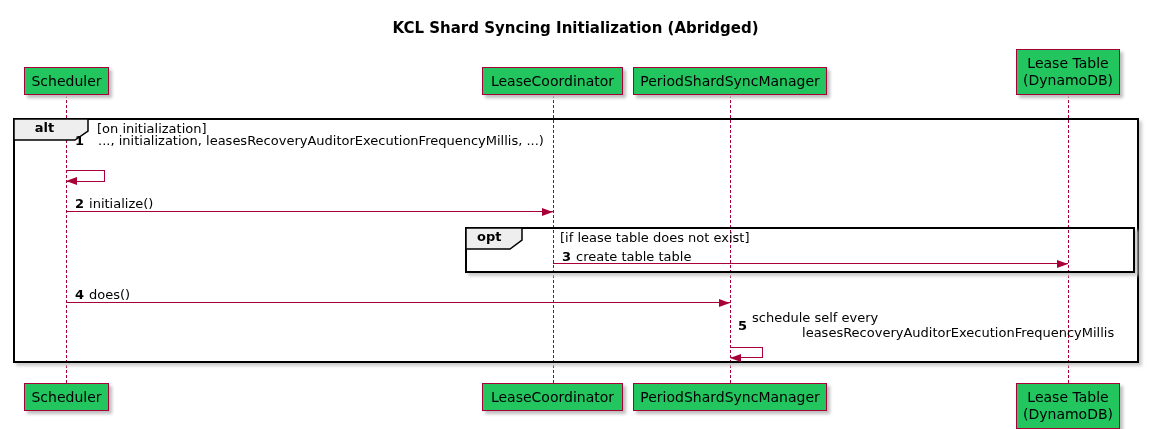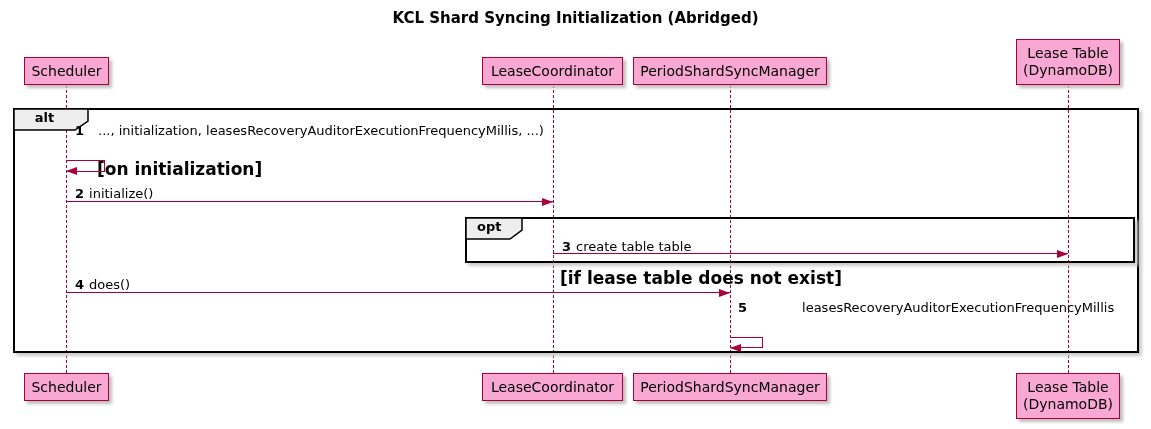--- a/index.html
+++ b/index.html
@@ -1,38 +1,38 @@
 <!DOCTYPE html>
 <html><head>
 <meta charset="utf-8">
 <style>
   * { margin:0; padding:0; box-sizing:border-box; }
   html,body { width:1151px; height:429px; background:#ffffff; overflow:hidden; }
   body { font-family:"DejaVu Sans","Liberation Sans",sans-serif; color:#000; position:relative; }
 
-  .stage { position:absolute; left:0; top:0; width:1151px; height:364px; }
+  .stage { position:absolute; left:0; top:10px; width:1151px; height:364px; }
 
   .title { position:absolute; left:0; top:9px; width:1151px; text-align:center;
            font-size:15px; font-weight:bold; }
 
   .lifeline { position:absolute; width:0; border-left:1px dashed #A80036; }
 
-  .pbox { position:absolute; background:#f9a8d4; border:1.5px solid #A80036;
+  .pbox { position:absolute; background:#22c55e; border:1.5px solid #A80036;
           box-shadow:3px 3px 3px #bfbfbf; display:flex; flex-direction:column;
           align-items:center; justify-content:center; font-size:14px; line-height:17px;
           text-align:center; }
 
   .frame { position:absolute; border:2px solid #000; box-shadow:3px 3px 3px #cccccc; background:transparent; }
 
   .pent { position:absolute; }
   .pent svg { display:block; }
   .pent .plabel { position:absolute; left:0; top:1px; width:80%; text-align:center;
                   font-weight:bold; font-size:13px; }
 
-  .guard { position:absolute; font-weight:bold; font-size:17px; white-space:nowrap;margin-top:48px; }
+  .guard { position:absolute; font-weight:normal; font-size:13px; white-space:nowrap; }
 
   .msg { position:absolute; display:flex; align-items:center; font-size:13px; white-space:nowrap; }
   .msg .num { font-weight:bold; margin-right:5px; }
   .msg .lines { display:flex; flex-direction:column; line-height:15px; }
   .msg .lines .l2 { padding-left:9px; }
   .msg5 .lines .l2 { padding-left:6px;margin-left:44px; }
 
   .arrow { position:absolute; height:0; border-top:1.2px solid #A80036; }
   .ah-right { position:absolute; width:0; height:0;
               border-left:11px solid #A80036; border-top:4px solid transparent; border-bottom:4px solid transparent; }
@@ -110,20 +110,21 @@
   <div class="msg" style="left:75px; top:277px;">
     <span class="num">4</span>
     <span>does()</span>
   </div>
   <div class="arrow" style="left:66px; top:292px; width:664px;"></div>
   <div class="ah-right" style="left:719px; top:289px;"></div>
 
   <div class="msg msg5" style="left:738px; top:300px;">
     <span class="num">5</span>
     <span class="lines">
+      <span class="l1">schedule self every</span>
       <span class="l2">leasesRecoveryAuditorExecutionFrequencyMillis</span>
     </span>
   </div>
   <div class="selfloop" style="left:730px; top:337px; width:33px; height:11px;"></div>
   <div class="ah-left" style="left:730px; top:344px;"></div>
 
   <div class="pbox" style="left:24px; top:373px; width:85px; height:28px;">
     <span>Scheduler</span>
   </div>
   <div class="pbox" style="left:482px; top:373px; width:141px; height:28px;">

